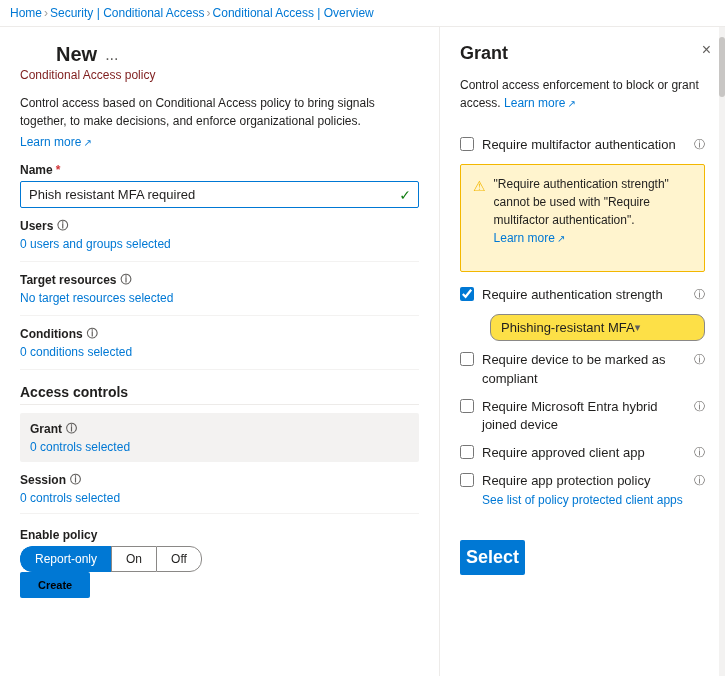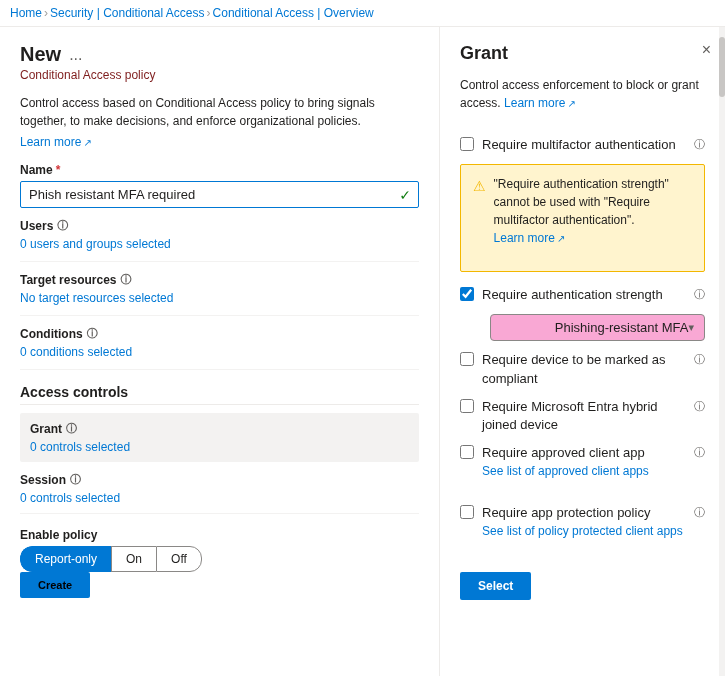--- a/index.html
+++ b/index.html
@@ -8,21 +8,21 @@
     .breadcrumb-bar { display: flex; align-items: center; padding: 6px 10px; font-size: 12px; color: #605e5c; border-bottom: 1px solid #edebe9; background: #fff; }
     .breadcrumb-bar span { margin: 0 2px; }
     .breadcrumb-bar .sep { color: #a19f9d; }
     .breadcrumb-bar a { color: #0078d4; text-decoration: none; }
 
     .main-layout { display: flex; flex: 1; overflow: hidden; }
 
     
     .left-panel { width: 440px; min-width: 440px; border-right: 1px solid #edebe9; overflow-y: auto; padding: 16px 20px 20px 20px; }
 
-    .page-title-row { display: flex; align-items: center; gap: 8px; margin-bottom: 2px; }
+    .page-title-row { display: flex; align-items: center; gap: 8px; margin-bottom: 2px; margin-left: 36px; }
     .page-title { font-size: 20px; font-weight: 600; color: #201f1e; }
     .more-icon { color: #605e5c; font-size: 16px; cursor: pointer; }
     .page-subtitle { font-size: 12px; color: #7f1d1d; margin-bottom: 12px; }
 
     .description { font-size: 12px; color: #201f1e; line-height: 1.5; margin-bottom: 4px; }
     .learn-more { color: #0078d4; font-size: 12px; text-decoration: none; display: inline-flex; align-items: center; gap: 2px; margin-bottom: 14px; }
     .ext-icon { font-size: 10px; }
 
     .form-section { margin-bottom: 10px; }
     .field-label { font-size: 12px; font-weight: 600; margin-bottom: 4px; display: flex; align-items: center; gap: 3px; }
@@ -66,24 +66,24 @@
 
     .checkbox-item { display: flex; align-items: flex-start; gap: 8px; margin-bottom: 10px; font-size: 13px; }
     .checkbox-item input[type="checkbox"] { accent-color: #0078d4; width: 14px; height: 14px; margin-top: 1px; flex-shrink: 0; }
     .checkbox-label { display: flex; align-items: flex-start; gap: 6px; flex: 1; }
     .checkbox-text { flex: 1; line-height: 1.4; }
     .checkbox-info { color: #605e5c; font-size: 11px; cursor: pointer; flex-shrink: 0; margin-top: 1px; }
 
     .warning-box { background: #fff4ce; border: 1px solid #f3b700; border-radius: 2px; padding: 10px 12px; margin: 6px 0 14px 0; font-size: 12px; display: flex; gap: 8px; line-height: 1.5; }
     .warning-icon { color: #f3b700; font-size: 14px; flex-shrink: 0; margin-top: 1px; }
 
-    .dropdown-select { display: flex; align-items: center; justify-content: flex-end; border: 1px solid #8a8886; border-radius: 4px; padding: 5px 10px; font-size: 13px; cursor: pointer; background: #f9a8d4; min-width: 200px; margin: 4px 0 10px 30px; }
+    .dropdown-select { display: flex; align-items: center; justify-content: flex-start; border: 1px solid #8a8886; border-radius: 9px; padding: 5px 10px; font-size: 13px; cursor: pointer; background: #fde047; min-width: 200px; margin: 4px 0 10px 30px; }
     .dropdown-arrow { color: #605e5c; font-size: 11px; }
 
-    .panel-select-btn { background: #0078d4; color: #fff; border: none; border-radius: 2px; padding: 7px 18px; font-size: 12px; cursor: pointer; font-weight: 600; margin-top: 8px; }
+    .panel-select-btn { background: #0078d4; color: #fff; border: none; border-radius: 2px; padding: 7px 6px; font-size: 18px; cursor: pointer; font-weight: 600; margin-top: 8px; }
 
     .scrollbar-track { width: 6px; background: #f3f2f1; position: absolute; right: 0; top: 0; bottom: 0; }
     .scrollbar-thumb { width: 6px; background: #c8c6c4; border-radius: 3px; height: 60px; margin-top: 10px; }
 
     .panel-wrapper { position: relative; flex: 1; overflow: hidden; display: flex; flex-direction: column; }
   </style>
 </head>
 <body>
 
 <div class="breadcrumb-bar">
@@ -244,21 +244,20 @@
         </div>
       </div>
 
       
       <div class="checkbox-item">
         <input type="checkbox" style="">
         <div class="checkbox-label">
           <div class="checkbox-text">
             <span>Require approved client app</span>
             <br>
-            <a href="#" class="learn-more">See list of approved client apps</a>
           </div>
           <span class="checkbox-info">ⓘ</span>
         </div>
       </div>
 
       
       <div class="checkbox-item">
         <input type="checkbox" style="">
         <div class="checkbox-label">
           <div class="checkbox-text">

